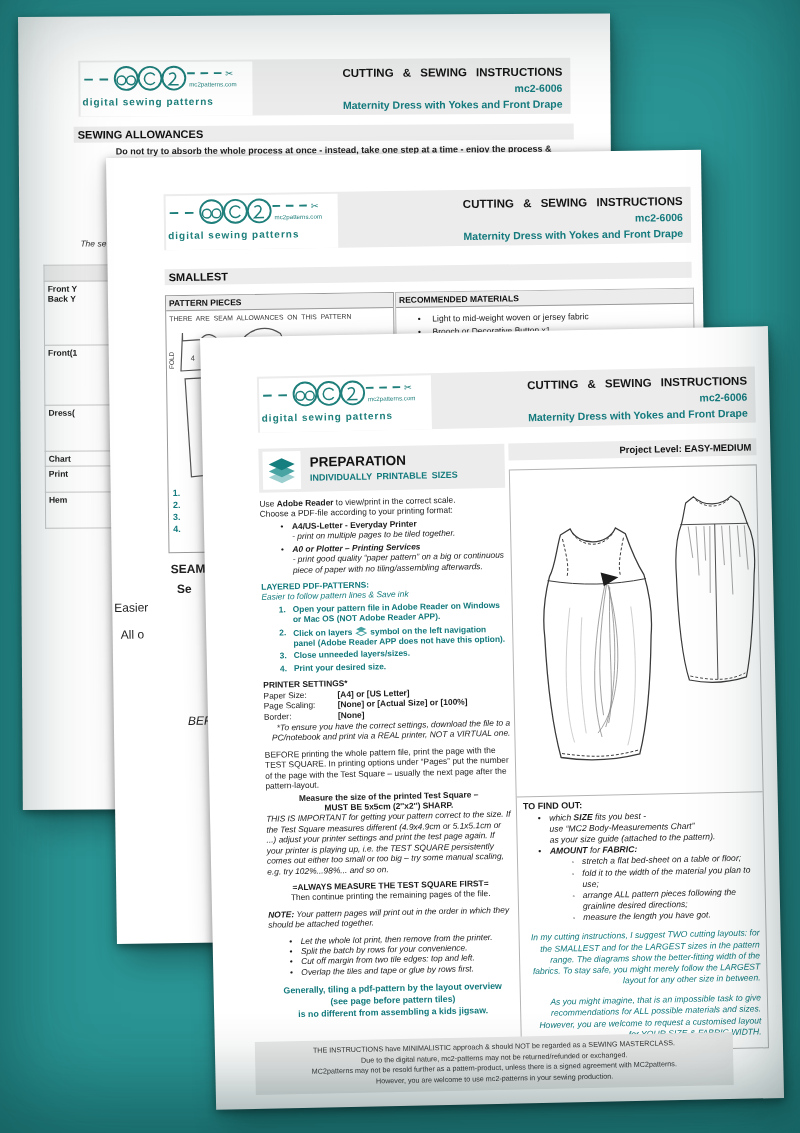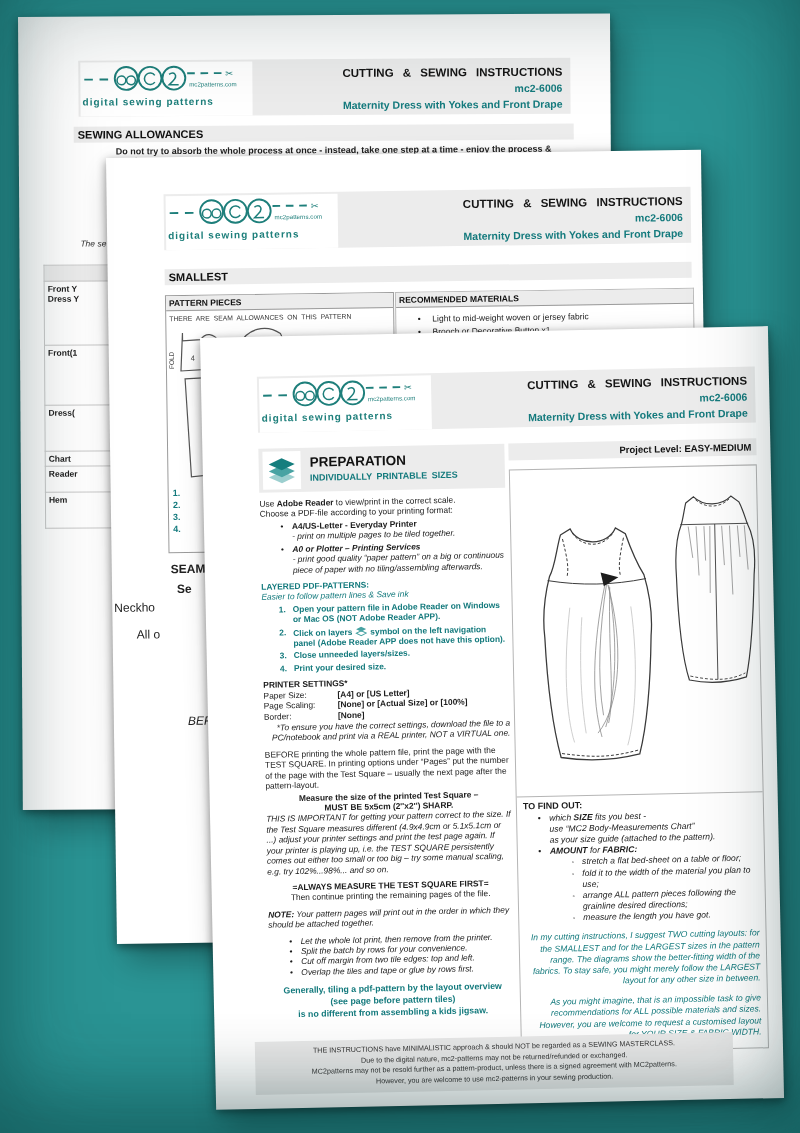--- a/index.html
+++ b/index.html
@@ -138,42 +138,42 @@
     </div>
     <div class="bk-frag">The se</div>
     <table class="bk-table">
       <tbody>
           <tr style="height:16px;">
             <td class="bk-th" style="text-align:center;" colspan="3">A</td>
           </tr>
       <tr style="height:64px;">
             <td class="bk-lbl">
           <div>Front Y</div>
-              <div>Dress Y</div>
+              <div>Back Y</div>
         </td>
             <td class="bk-c2"></td>
             <td></td>
           </tr>
       <tr style="height:60px;">
             <td class="bk-lbl">Front(1</td>
             <td></td>
             <td></td>
           </tr>
       <tr style="height:46px;">
             <td class="bk-lbl">Dress(</td>
             <td></td>
             <td></td>
           </tr>
       <tr style="height:15px;">
             <td class="bk-lbl">Chart</td>
             <td></td>
             <td></td>
           </tr>
       <tr style="height:26px;">
-            <td class="bk-lbl">Reader</td>
+            <td class="bk-lbl">Print</td>
             <td></td>
             <td></td>
           </tr>
       <tr style="height:36px;">
             <td class="bk-lbl">Hem</td>
             <td></td>
             <td></td>
           </tr>
     </tbody>
       </table>
@@ -237,22 +237,22 @@
             <span>Light to mid-weight woven or jersey fabric</span>
           </div>
         <div class="rm-item">
             <span>Brooch or Decorative Button x1</span>
           </div>
       </div>
     </div>
 
     <div class="md-frag" style="left:59px;top:405px;font-weight:bold;">SEAM A</div>
     <div class="md-frag" style="left:65px;top:425px;font-weight:bold;">Se</div>
-    <div class="md-frag" style="left:2px;top:443px;">Neckho</div>
-    <div class="md-frag" style="left:24px;top:470px;">All o</div>
+    <div class="md-frag" style="left:2px;top:443px;">Easier</div>
+    <div class="md-frag" style="left:8px;top:470px;">All o</div>
     <div class="md-frag" style="left:74px;top:557px;font-style:italic;">BEFO</div>
   </div>
 
   <div class="page page-front">
     <div class="hband" style="left:56px;right:14px;top:40px;">
       <div class="logo-box">
         <svg class="logo-mark" width="162" height="34" viewBox="0 0 170 34">
           <g stroke="#1e7f7b" fill="none" stroke-width="2">
             <line x1="2" y1="16" x2="30" y2="16" stroke-dasharray="9 7"></line>
             <circle cx="46" cy="15" r="12"></circle>

